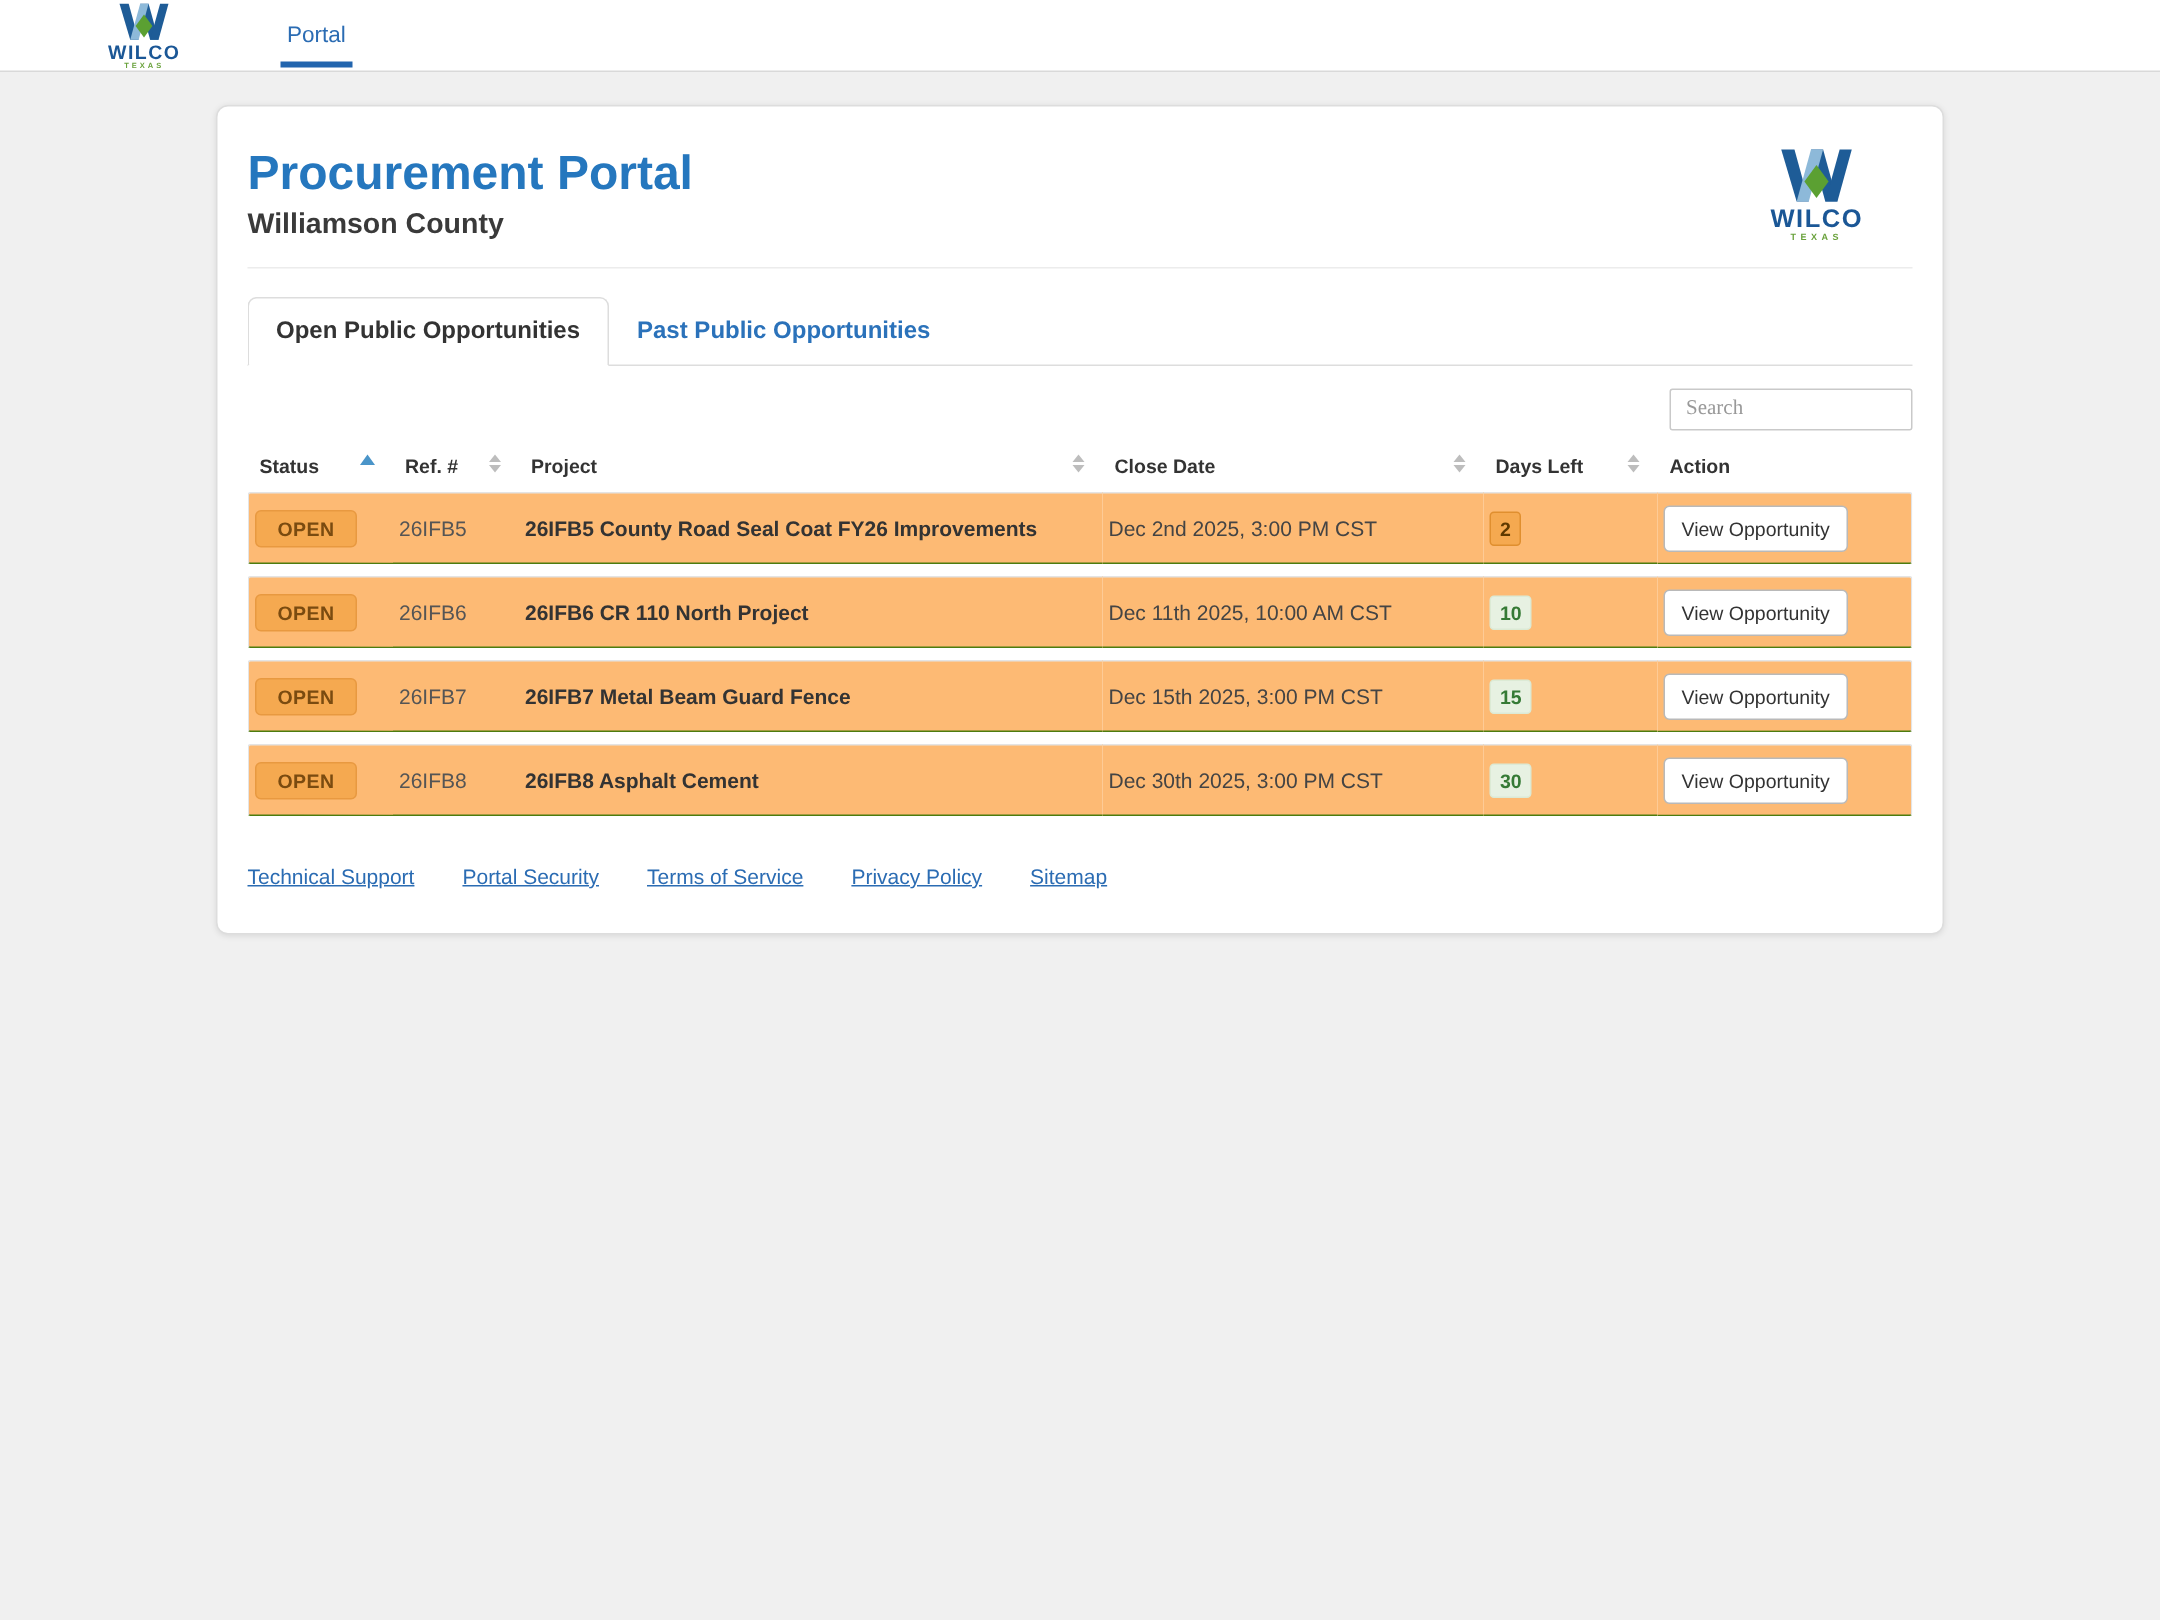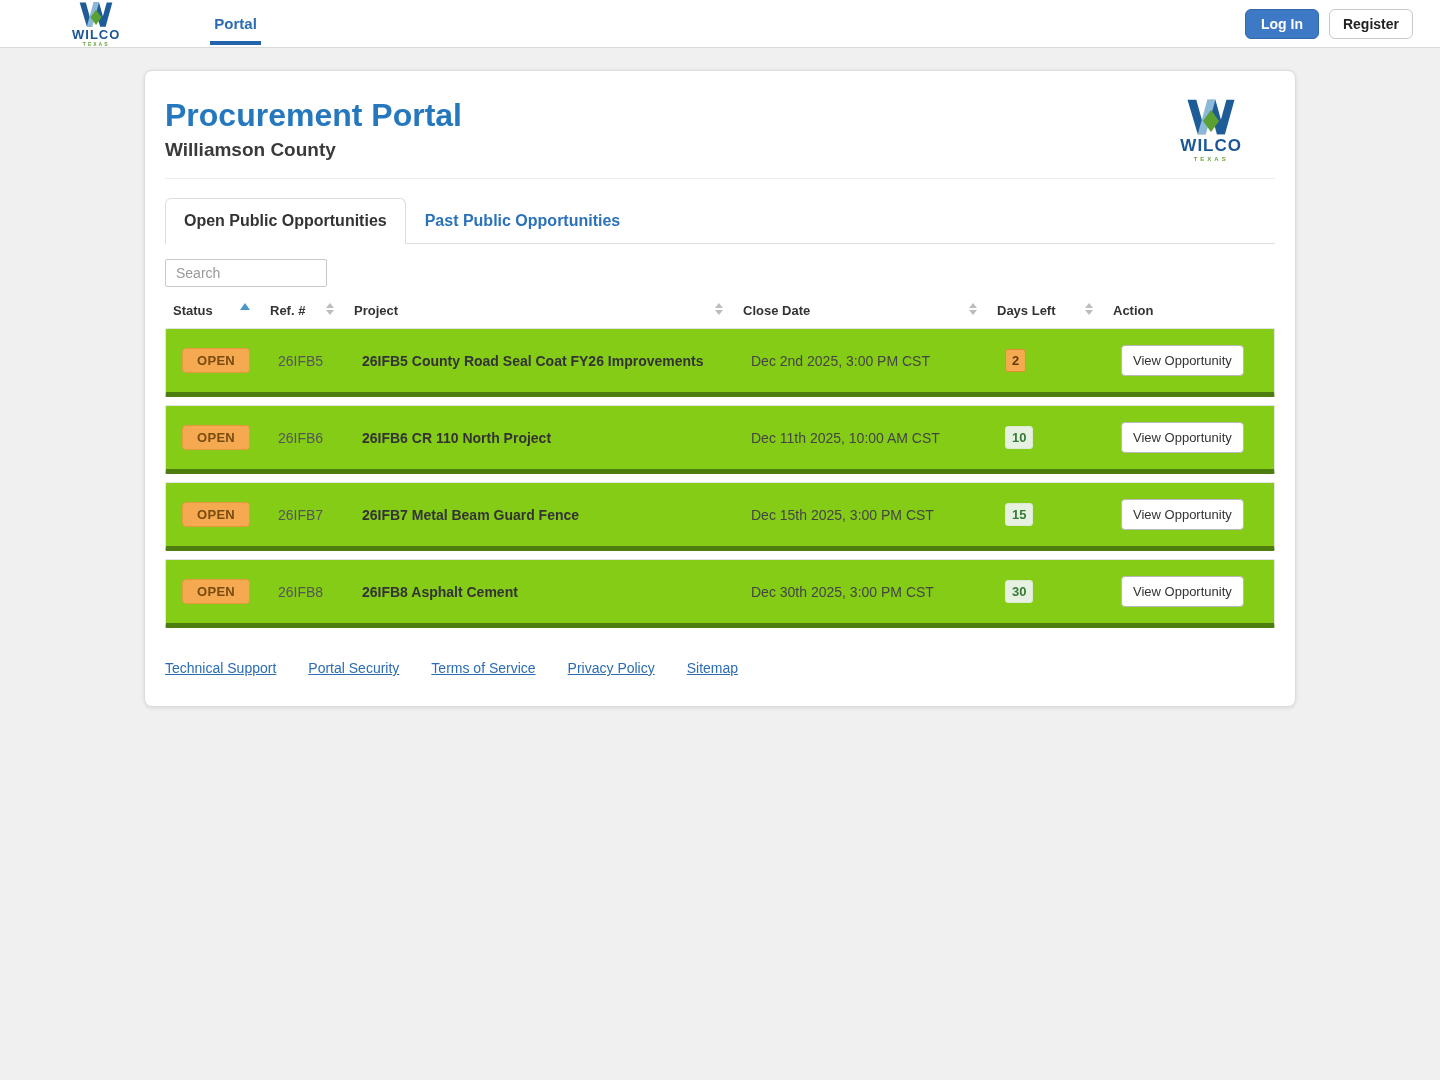--- a/index.html
+++ b/index.html
@@ -20,23 +20,23 @@
   .brand-top {
     margin-left: 72px; display: flex; flex-direction: column;
     align-items: center; justify-content: center; padding-top: 2px;
     cursor: pointer;
   }
   .brand-top svg { width: 46px; height: 27px; display: block; }
   .brand-top .brand-word { font-size: 13px; font-weight: bold; color: #1b5796; letter-spacing: 1px; line-height: 1; margin-top: 1px; }
   .brand-top .brand-sub { font-size: 5px; font-weight: bold; color: #6aa23c; letter-spacing: 2px; line-height: 1; margin-top: 1px; }
 
   .nav-portal {
-    margin-left: 90px; position: relative;
+    margin-left: 67px; position: relative;
     display: flex; align-items: center; padding: 0 4px;
-    color: #2b6cb3; font-weight: bold; font-size: 15px; cursor: pointer;
+    color: #2b6cb3; font-weight: normal; font-size: 15px; cursor: pointer;
   }
   .nav-portal .nav-underline {
     position: absolute; left: 0; right: 0; bottom: 2px; height: 4px;
     background: #2265ae;
   }
   .topbar-spacer { flex: 1; }
   .topbar-actions { display: flex; align-items: center; gap: 10px; margin-right: 27px; }
   .btn-login {
     background: #3d79c4; color: #fff; border: 1px solid #3368ad;
     border-radius: 6px; padding: 6px 15px; font-size: 14px; font-weight: 600;
@@ -79,21 +79,21 @@
     border: 1px solid transparent; margin-bottom: -1px; white-space: nowrap;
   }
   .tab.active {
     color: #333; background: #fff;
     border-color: #ddd #ddd #fff #ddd;
     border-radius: 6px 6px 0 0;
   }
   .tab:not(.active) { color: #2b72ba; }
 
   
-  .toolbar { display: flex; padding: 15px 20px 6px; }
+  .toolbar { display: flex; justify-content: flex-end; padding: 15px 20px 6px; font-family: Liberation Serif, serif; }
   .search-input {
     width: 162px; height: 28px; padding: 4px 10px;
     border: 1px solid #c9c9c9; border-radius: 2px;
     font-size: 14px; font-family: inherit; color: #333; background: #fff;
   }
   .search-input::placeholder { color: #999; }
 
   
   .table-wrap { padding: 0 20px; }
   table.opps {
@@ -108,22 +108,22 @@
     padding: 2px 8px 2px 8px; cursor: pointer;
   }
   th .th-inner { display: flex; align-items: flex-start; justify-content: space-between; padding-right: 4px; }
   th.no-sort { cursor: default; }
   .sort-stack { display: inline-flex; flex-direction: column; align-items: center; }
   .tri-up    { width: 0; height: 0; border-left: 4px solid transparent; border-right: 4px solid transparent; border-bottom: 5px solid #bdbdbd; }
   .tri-down  { width: 0; height: 0; border-left: 4px solid transparent; border-right: 4px solid transparent; border-top: 5px solid #bdbdbd; margin-top: 2px; }
   .tri-up.active { border-left-width: 5px; border-right-width: 5px; border-bottom: 7px solid #4a95c9; }
 
   td {
-    background: #84cc16; padding: 16px; font-size: 14px; color: #444;
-    border-top: 1px solid #e4e4e4; border-bottom: 5px solid #4d7c0f;
+    background: #fdba74; padding: 4px; font-size: 14px; color: #444;
+    border-top: 1px solid #e4e4e4; border-bottom: 1px solid #4d7c0f;
     height: 48px; vertical-align: middle;
   }
   td:first-child { border-left: 1px solid #e4e4e4; border-radius: 2px 0 0 2px; }
   td:last-child  { border-right: 1px solid #e4e4e4; border-radius: 0 2px 2px 0; }
 
   .badge-open {
     display: inline-block; background: #f5a950; border: 1px solid #e89940;
     color: #7a4b10; font-weight: bold; font-size: 13px; letter-spacing: 0.3px;
     padding: 4px 14px; border-radius: 4px;
   }
@@ -161,24 +161,20 @@
     <span class="brand-sub">TEXAS</span>
   </div>
 
   <nav class="nav-portal">
     <span>Portal</span>
     <span class="nav-underline"></span>
   </nav>
 
   <div class="topbar-spacer"></div>
 
-  <div class="topbar-actions">
-    <button class="btn-login">Log In</button>
-    <button class="btn-register">Register</button>
-  </div>
 </header>
 
 <main class="card">
 
   <div class="card-header">
     <div>
       <h1 class="page-title">Procurement Portal</h1>
       <h2 class="page-subtitle">Williamson County</h2>
     </div>
     <div class="brand-card">

